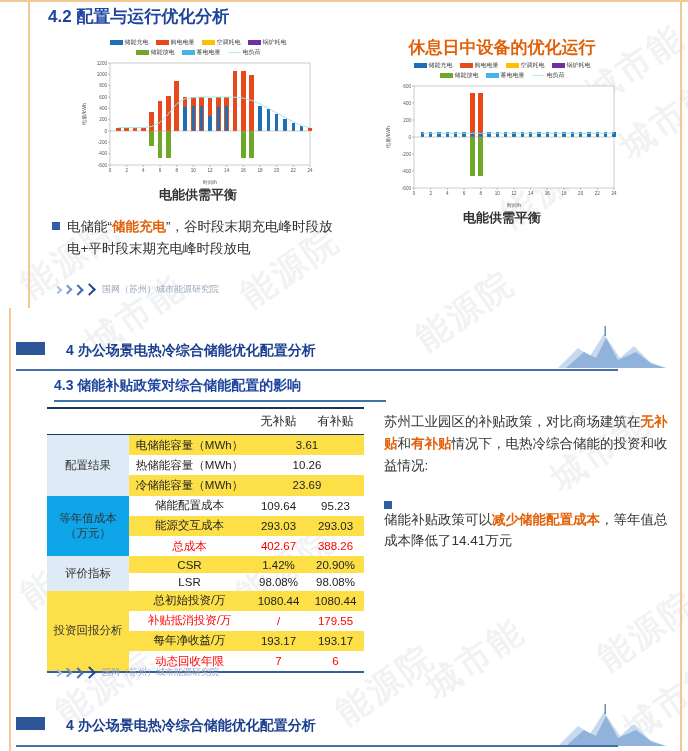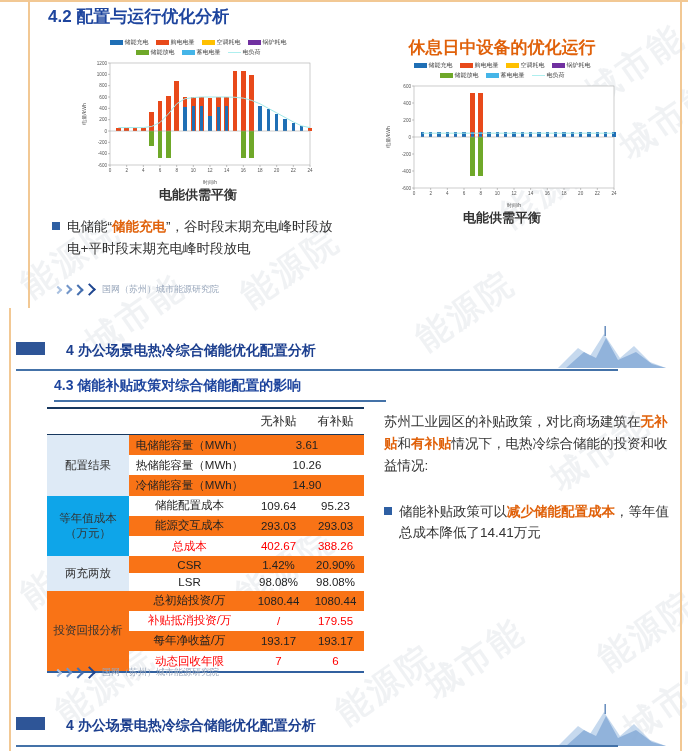--- a/index.html
+++ b/index.html
@@ -44,28 +44,28 @@
   .bar-rule{position:absolute;left:16px;width:602px;height:2px;background:#4472A8;}
   .mountain{position:absolute;left:558px;width:108px;height:48px;}
   .subtitle{position:absolute;left:54px;margin:0;font-size:14px;font-weight:bold;color:#1E459E;}
   .sub-underline{position:absolute;left:54px;width:332px;height:2px;background:#4472A8;}
   
   table.t{position:absolute;left:47px;top:407px;width:317px;border-collapse:collapse;font-size:11.5px;color:#222;
           border-top:2px solid #17375E;border-bottom:2px solid #31609F;}
   table.t th,table.t td{text-align:center;padding:2.6px 2px;font-weight:normal;}
   table.t thead tr{border-bottom:1.5px solid #17375E;}
   table.t thead th{font-size:12px;color:#222;padding:4px 2px;}
-  tr.alt td{background:#f97316;}
+  tr.alt td{background:#fde047;}
   td.grp{background:#0ea5e9;color:#333;}
   td.grp.galt{background:#DEEAF6;}
   .red{color:#FF0000;font-weight:bold;margin-top:24px;}
   
   .rtext{position:absolute;left:384px;top:411px;width:289px;font-size:13.5px;line-height:1.62;color:#333;}
   .rtext .intro{margin:0 0 8px 0;}
-  .rtext .pt{margin-top:24px;}
+  .rtext .pt{margin-top:18px;flex-direction:column;}
 </style>
 </head>
 <body>
 
 <div class="page">
   <div class="edge top"></div>
   <div class="edge left1"></div>
   <div class="edge left2"></div>
   <div class="edge right"></div>
   <div class="wm-layer">
@@ -373,40 +373,40 @@
             <td class="grp galt" rowspan="3">配置结果</td>
             <td class="met">电储能容量（MWh）</td>
             <td colspan="2" class="val">3.61</td>
           </tr>
           <tr>
             <td class="met">热储能容量（MWh）</td>
             <td colspan="2" class="val">10.26</td>
           </tr>
           <tr class="alt">
             <td class="met">冷储能容量（MWh）</td>
-            <td colspan="2" class="val">14.90</td>
+            <td colspan="2" class="val">23.69</td>
           </tr>
           <tr>
             <td class="grp" rowspan="3">等年值成本（万元）</td>
             <td class="met">储能配置成本</td>
             <td class="val">109.64</td>
             <td class="val">95.23</td>
           </tr>
           <tr class="alt">
             <td class="met">能源交互成本</td>
             <td class="val">293.03</td>
             <td class="val">293.03</td>
           </tr>
           <tr>
             <td class="met red">总成本</td>
             <td class="val red">402.67</td>
             <td class="val red">388.26</td>
           </tr>
           <tr class="alt">
-            <td class="grp galt" rowspan="2">两充两放</td>
+            <td class="grp galt" rowspan="2">评价指标</td>
             <td class="met">CSR</td>
             <td class="val">1.42%</td>
             <td class="val">20.90%</td>
           </tr>
           <tr>
             <td class="met">LSR</td>
             <td class="val">98.08%</td>
             <td class="val">98.08%</td>
           </tr>
           <tr class="alt">

